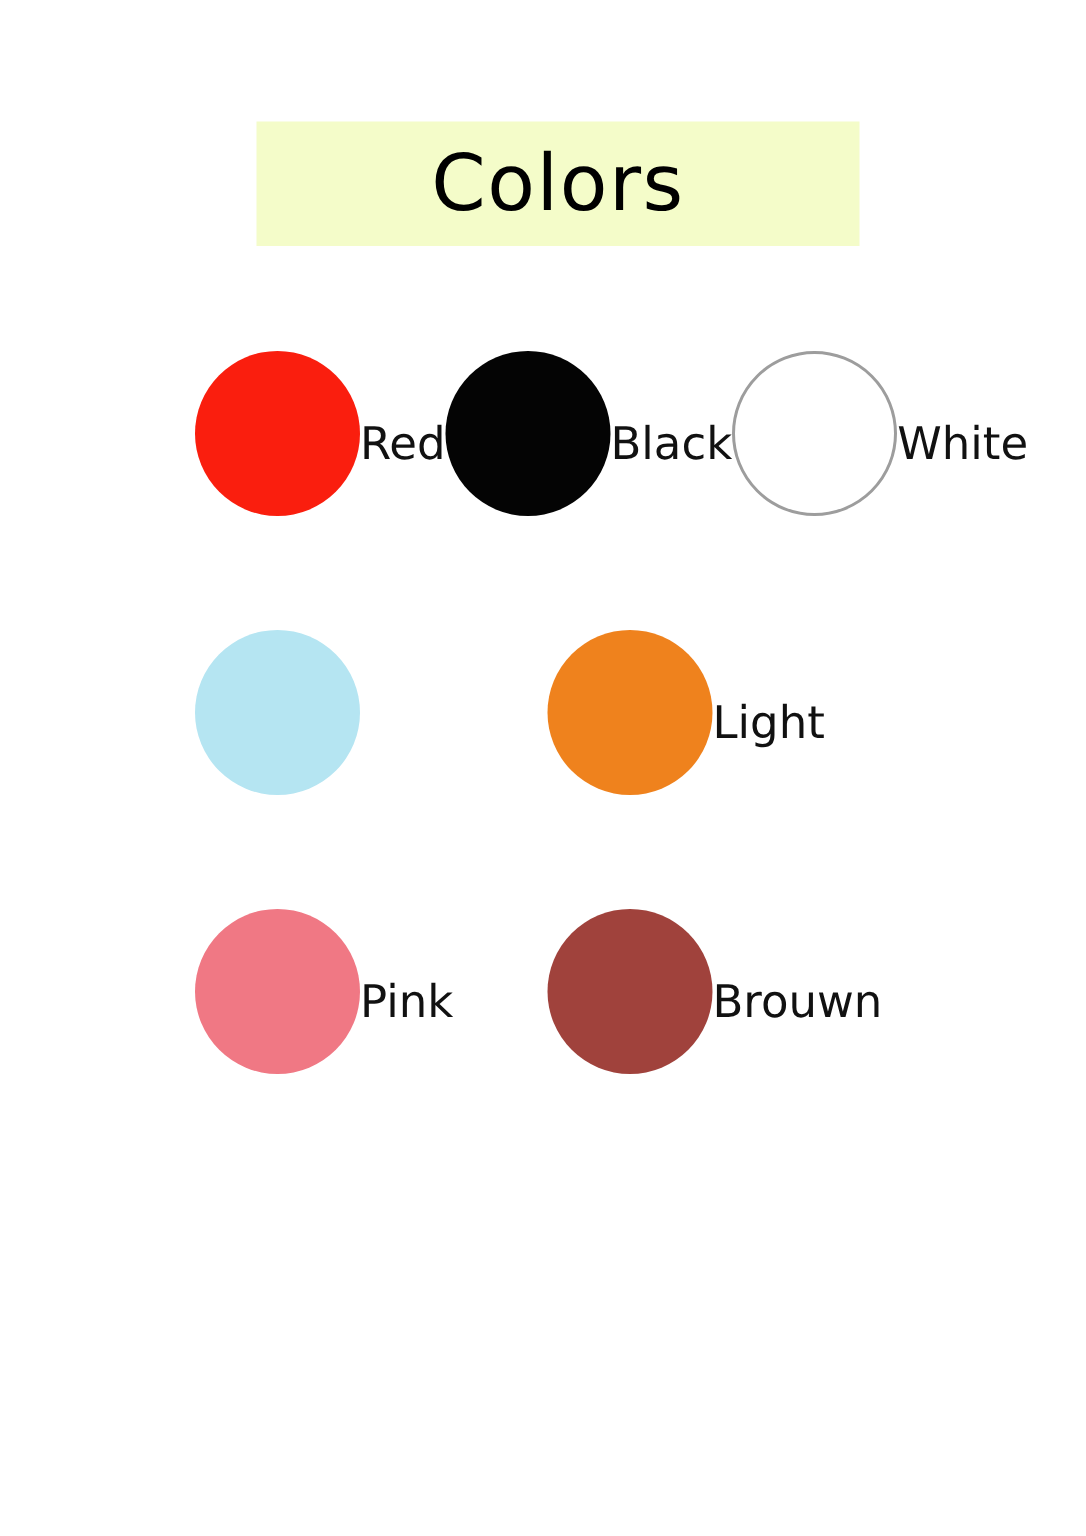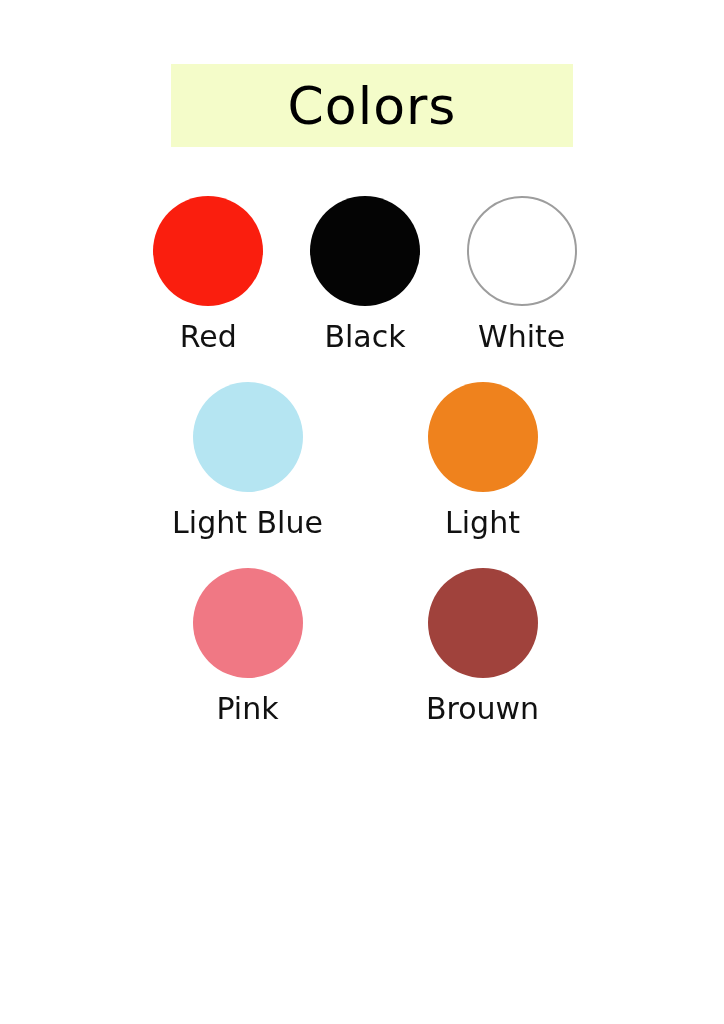--- a/index.html
+++ b/index.html
@@ -20,21 +20,21 @@
     width: 724px;
     height: 1024px;
     background: #ffffff;
     box-sizing: border-box;
   }
 
   
   .title-banner {
     position: absolute;
     left: 171px;
-    top: 64px;
+    top: 81px;
     width: 402px;
     height: 83px;
     display: flex;
     align-items: center;
     justify-content: center;
   }
   .title-text {
     font-family: "DejaVu Sans", sans-serif;
     font-size: 52px;
     font-weight: 400;
@@ -52,21 +52,21 @@
     width: 470px;
   }
   .grid-row {
     display: flex;
     width: 470px;
     height: 186px;
   }
   .grid-cell {
     flex: 1 1 0;
     display: flex;
-    flex-direction: column;
+    flex-direction: row;
     align-items: center;
     justify-content: flex-start;
   }
   .swatch-circle {
     width: 110px;
     height: 110px;
     border-radius: 50%;
     box-sizing: border-box;
     flex: 0 0 auto;
   }
@@ -101,21 +101,20 @@
           <div class="swatch-label">Black</div>
         </div>
         <div class="grid-cell">
           <div class="swatch-circle" style="background: rgb(255, 255, 255); border: 2px solid rgb(157, 157, 157);"></div>
           <div class="swatch-label">White</div>
         </div>
       </div>
       <div class="grid-row">
         <div class="grid-cell">
           <div class="swatch-circle" style="background: rgb(181, 229, 242);"></div>
-          <div class="swatch-label">Light Blue</div>
         </div>
         <div class="grid-cell">
           <div class="swatch-circle" style="background: rgb(239, 130, 29);"></div>
           <div class="swatch-label">Light</div>
         </div>
       </div>
       <div class="grid-row">
         <div class="grid-cell">
           <div class="swatch-circle" style="background: rgb(240, 120, 132);"></div>
           <div class="swatch-label">Pink</div>

